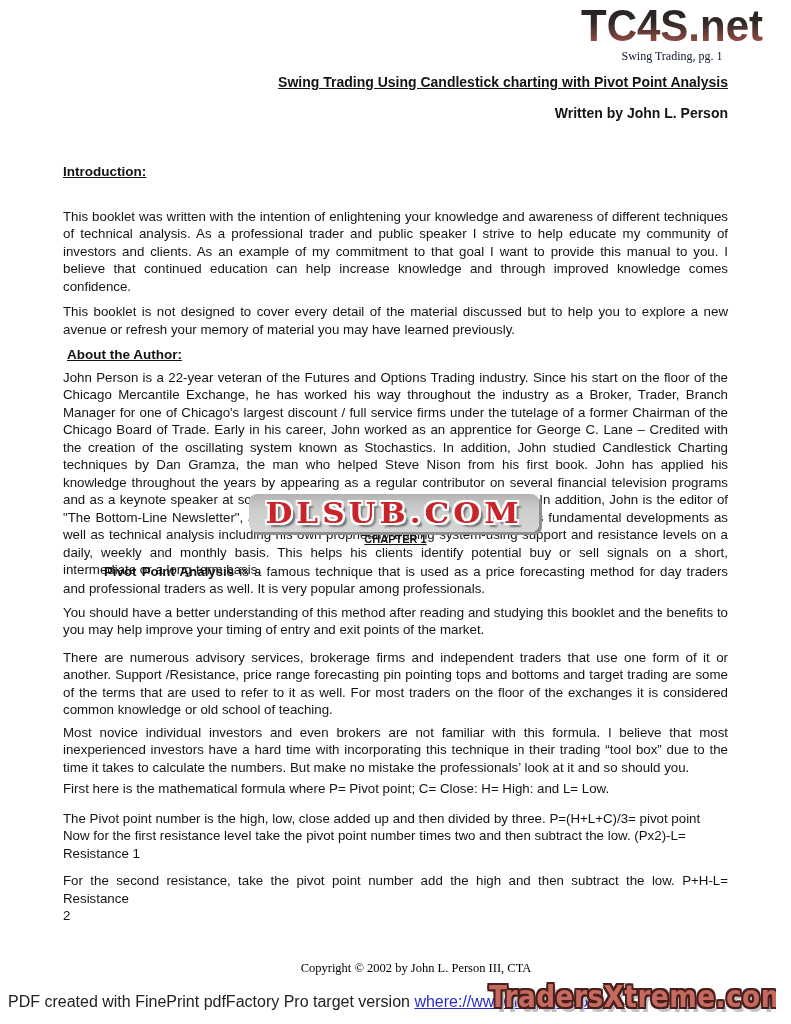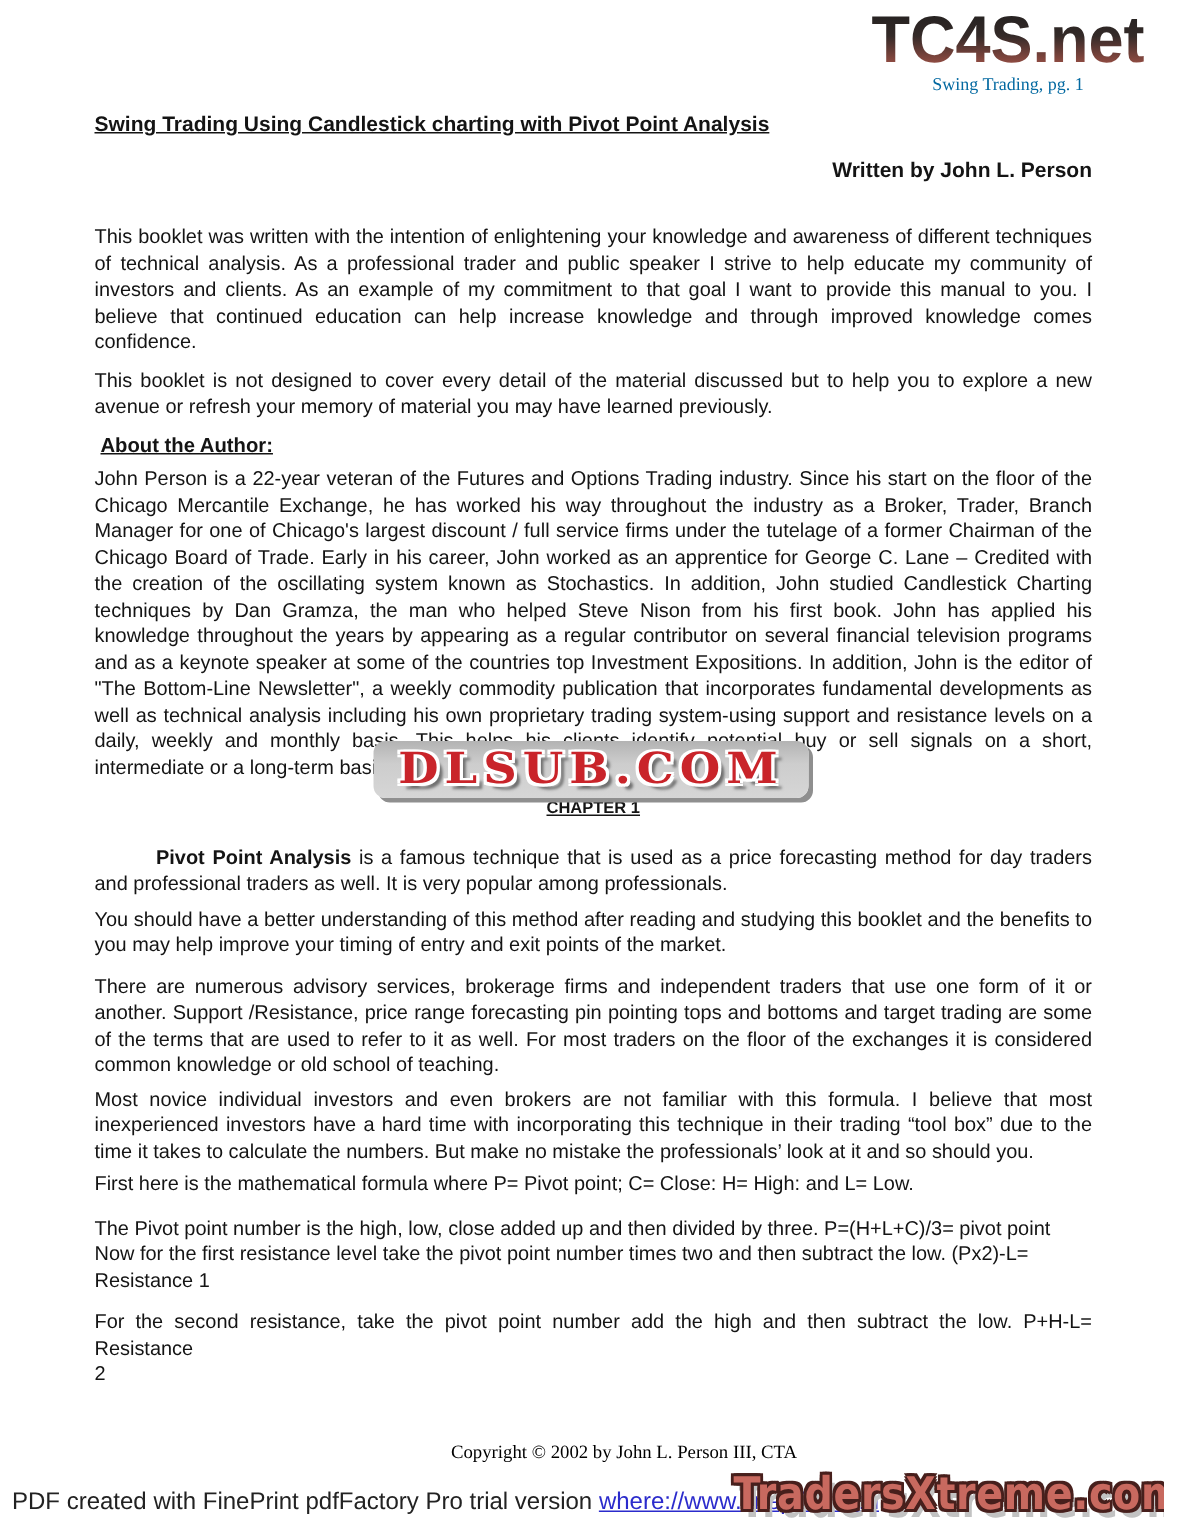--- a/index.html
+++ b/index.html
@@ -9,27 +9,27 @@
     width:776px; height:1024px;
     background:#ffffff;
     font-family:"Liberation Sans", sans-serif;
     color:#141414;
     overflow:hidden;
   }
 
   
   .brand { position:absolute; top:2px; right:11px; width:186px; text-align:center; z-index:3; }
   .brand svg { display:block; }
-  .brand-sub { font-family:"Liberation Serif", serif; font-size:12px; color:#0369a1; margin-top:-1px; }
+  .brand-sub { font-family:"Liberation Serif", serif; font-size:12px; color:#0f172a; margin-top:-1px; }
 
   
   .content-top { position:absolute; left:63px; width:665px; top:0; font-size:13.3px; line-height:17.5px; }
   .content-mid { position:absolute; left:63px; width:665px; top:531px; font-size:13.3px; line-height:17.5px; }
 
-  .doc-title { margin-top:74px; text-align:left; font-size:14px; font-weight:bold; text-decoration:underline; }
+  .doc-title { margin-top:74px; text-align:right; font-size:14px; font-weight:bold; text-decoration:underline; }
   .doc-byline { margin-top:13px; text-align:right; font-size:14px; font-weight:bold; }
 
   .sec-heading { font-weight:bold; text-decoration:underline; font-size:13.5px; }
   .intro-heading { margin-top:41px; }
   .about-heading { margin-top:8px; padding-left:4px; }
   .chapter-heading { text-align:center; font-weight:bold; text-decoration:underline; font-size:11px; }
 
   p.body { text-align:justify; }
   .p1 { margin-top:27px; }
   .p2 { margin-top:8px; }
@@ -114,20 +114,21 @@
       </defs>
       <text x="2" y="39" font-family="Liberation Sans, sans-serif" font-size="44" font-weight="bold" textLength="182" lengthAdjust="spacingAndGlyphs" fill="url(#logoGrad)">TC4S.net</text>
     </svg>
     <div class="brand-sub">Swing Trading, pg. 1</div>
   </div>
 
   <div class="content-top">
     <div class="doc-title">Swing Trading Using Candlestick charting with Pivot Point Analysis</div>
     <div class="doc-byline">Written by John L. Person</div>
 
+    <div class="sec-heading intro-heading">Introduction:</div>
     <p class="body p1">This booklet was written with the intention of enlightening your knowledge and awareness of different techniques of technical analysis.  As a professional trader and public speaker I strive to help educate my community of investors and clients. As an example of my commitment to that goal I want to provide this manual to you. I believe that continued education can help increase knowledge and through improved knowledge comes confidence.</p>
     <p class="body p2">This booklet is not designed to cover every detail of the material discussed but to help you to explore a new avenue or refresh your memory of material you may have learned previously.</p>
 
     <div class="sec-heading about-heading">About the Author:</div>
     <p class="body about-para">John Person is a 22-year veteran of the Futures and Options Trading industry. Since his start on the floor of the Chicago Mercantile Exchange, he has worked his way throughout the industry as a Broker, Trader, Branch Manager for one of Chicago's largest discount / full service firms under the tutelage of a former Chairman of the Chicago Board of Trade. Early in his career, John worked as an apprentice for George C. Lane – Credited with the creation of the oscillating system known as Stochastics. In addition, John studied Candlestick Charting techniques by Dan Gramza, the man who helped Steve Nison from his first book. John has applied his knowledge throughout the years by appearing as a regular contributor on several financial television programs and as a keynote speaker at some of the countries top Investment Expositions. In addition, John is the editor of "The Bottom-Line Newsletter", a weekly commodity publication that incorporates fundamental developments as well as technical analysis including his own proprietary trading system-using support and resistance levels on a daily, weekly and monthly basis. This helps his clients identify potential buy or sell signals on a short, intermediate or a long-term basis.</p>
   </div>
 
   <div class="wm-dlsub">
     <span class="wm-dlsub-text">DLSUB.COM</span>
   </div>
@@ -143,17 +144,17 @@
     <p class="body p-formula-intro">First here is the mathematical formula where P= Pivot point; C= Close: H= High: and L= Low.</p>
     <p class="body p-pivot-calc">The Pivot point number is the high, low, close added up and then divided by three. P=(H+L+C)/3= pivot point
 Now for the first resistance level take the pivot point number times two and then subtract the low. (Px2)-L=
 Resistance 1</p>
     <p class="body p-resistance2">For the second resistance, take the pivot point number add the high and then subtract the low. P+H-L= Resistance
 2</p>
   </div>
 
   <div class="copyright">Copyright © 2002 by John L. Person III, CTA</div>
 
-  <div class="fineprint"><span>PDF created with FinePrint pdfFactory Pro trial version </span><a href="#">where://www.fineprint.com</a></div>
+  <div class="fineprint"><span>PDF created with FinePrint pdfFactory Pro target version </span><a href="#">where://www.fineprint.com</a></div>
 
   <div class="wm-tradersx">TradersXtreme.com</div>
 
 </div>
 
 </body></html>

